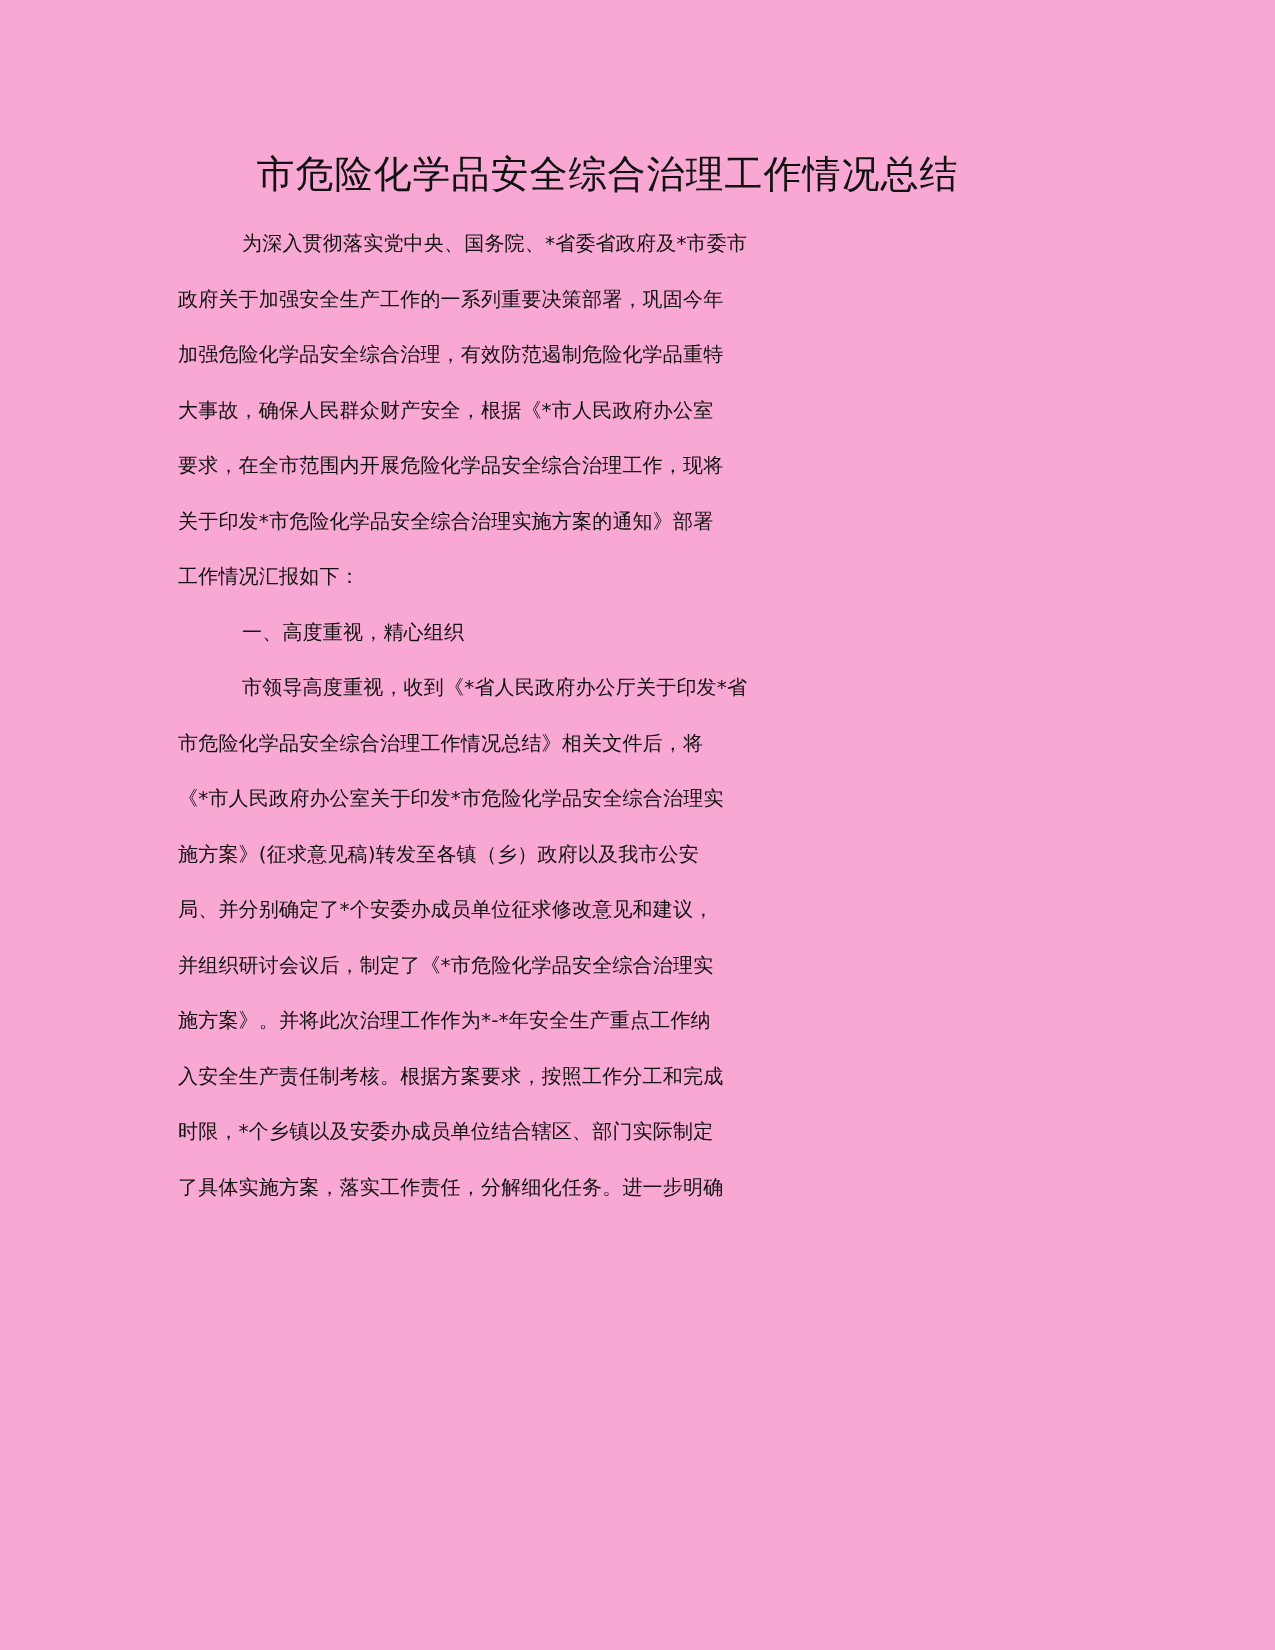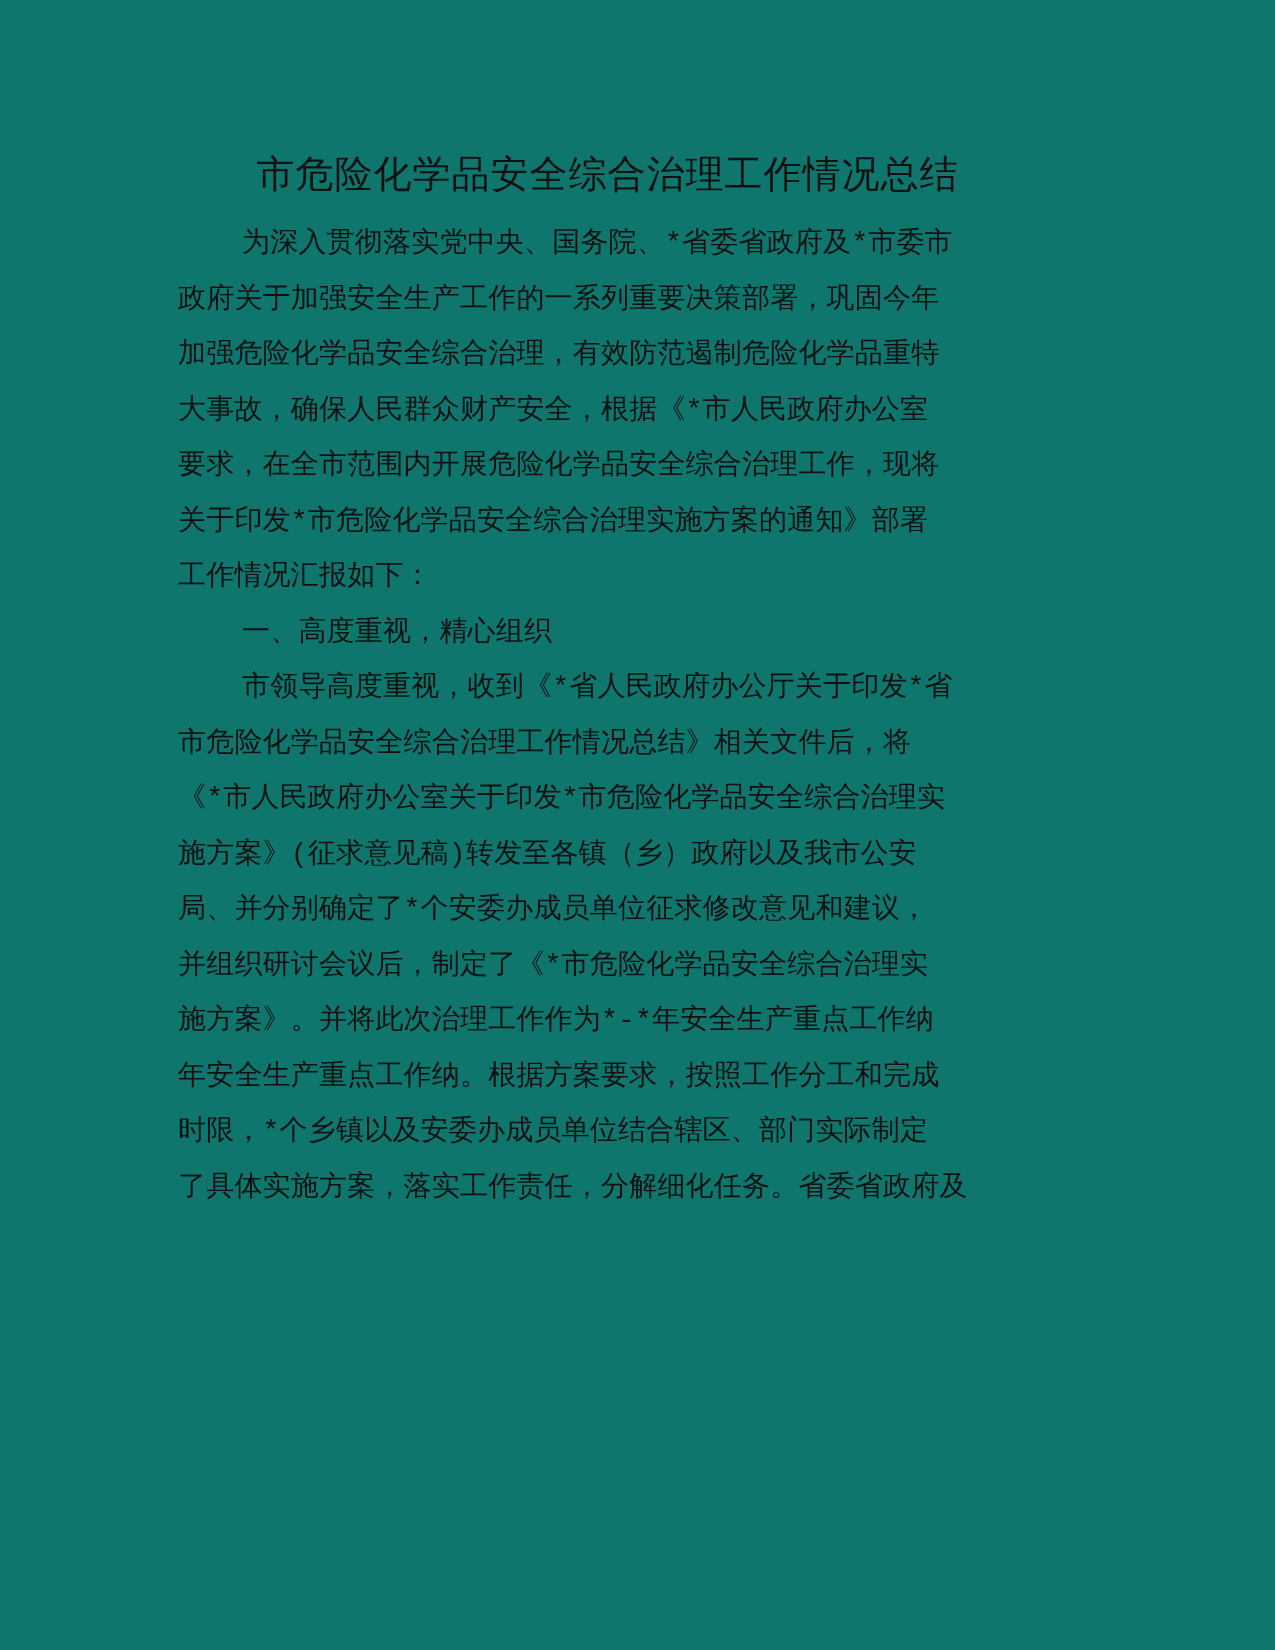--- a/index.html
+++ b/index.html
@@ -13,21 +13,21 @@
       position: relative;
       overflow: hidden;
       font-family: "DejaVu Sans", "Liberation Sans", sans-serif;
       color: #111111;
     }
     .page {
       position: absolute;
       left: 0; top: 0;
       width: 1275px;
       height: 1650px;
-      background: #0f766e;
+      background: #f9a8d4;
     }
     .title {
       position: absolute;
       left: 0;
       width: 1215px;
       top: 146px;
       text-align: center;
       font-size: 38px;
       line-height: 56px;
       letter-spacing: 1px;
@@ -37,25 +37,24 @@
     .body {
       position: absolute;
       left: 178px;
       top: 216px;
       width: 860px;
     }
     .line {
       display: block;
       height: 55.5px;
       line-height: 55.5px;
-      font-size: 28px;
+      font-size: 20px;
       white-space: nowrap;
       letter-spacing: 0.2px;
       color: #111;
-      font-family: Liberation Mono, monospace;
     }
     .indent { padding-left: 64px; }
   </style>
 </head>
 <body>
 
 <div class="page">
   <div class="title">市危险化学品安全综合治理工作情况总结</div>
 
   <div class="body">
@@ -67,17 +66,17 @@
     <span class="line">关于印发*市危险化学品安全综合治理实施方案的通知》部署</span>
     <span class="line">工作情况汇报如下：</span>
     <span class="line indent">一、高度重视，精心组织</span>
     <span class="line indent">市领导高度重视，收到《*省人民政府办公厅关于印发*省</span>
     <span class="line">市危险化学品安全综合治理工作情况总结》相关文件后，将</span>
     <span class="line">《*市人民政府办公室关于印发*市危险化学品安全综合治理实</span>
     <span class="line">施方案》(征求意见稿)转发至各镇（乡）政府以及我市公安</span>
     <span class="line">局、并分别确定了*个安委办成员单位征求修改意见和建议，</span>
     <span class="line">并组织研讨会议后，制定了《*市危险化学品安全综合治理实</span>
     <span class="line">施方案》。并将此次治理工作作为*-*年安全生产重点工作纳</span>
-    <span class="line">年安全生产重点工作纳。根据方案要求，按照工作分工和完成</span>
+    <span class="line">入安全生产责任制考核。根据方案要求，按照工作分工和完成</span>
     <span class="line">时限，*个乡镇以及安委办成员单位结合辖区、部门实际制定</span>
-    <span class="line">了具体实施方案，落实工作责任，分解细化任务。省委省政府及</span>
+    <span class="line">了具体实施方案，落实工作责任，分解细化任务。进一步明确</span>
   </div>
 </div>
 
 </body></html>

